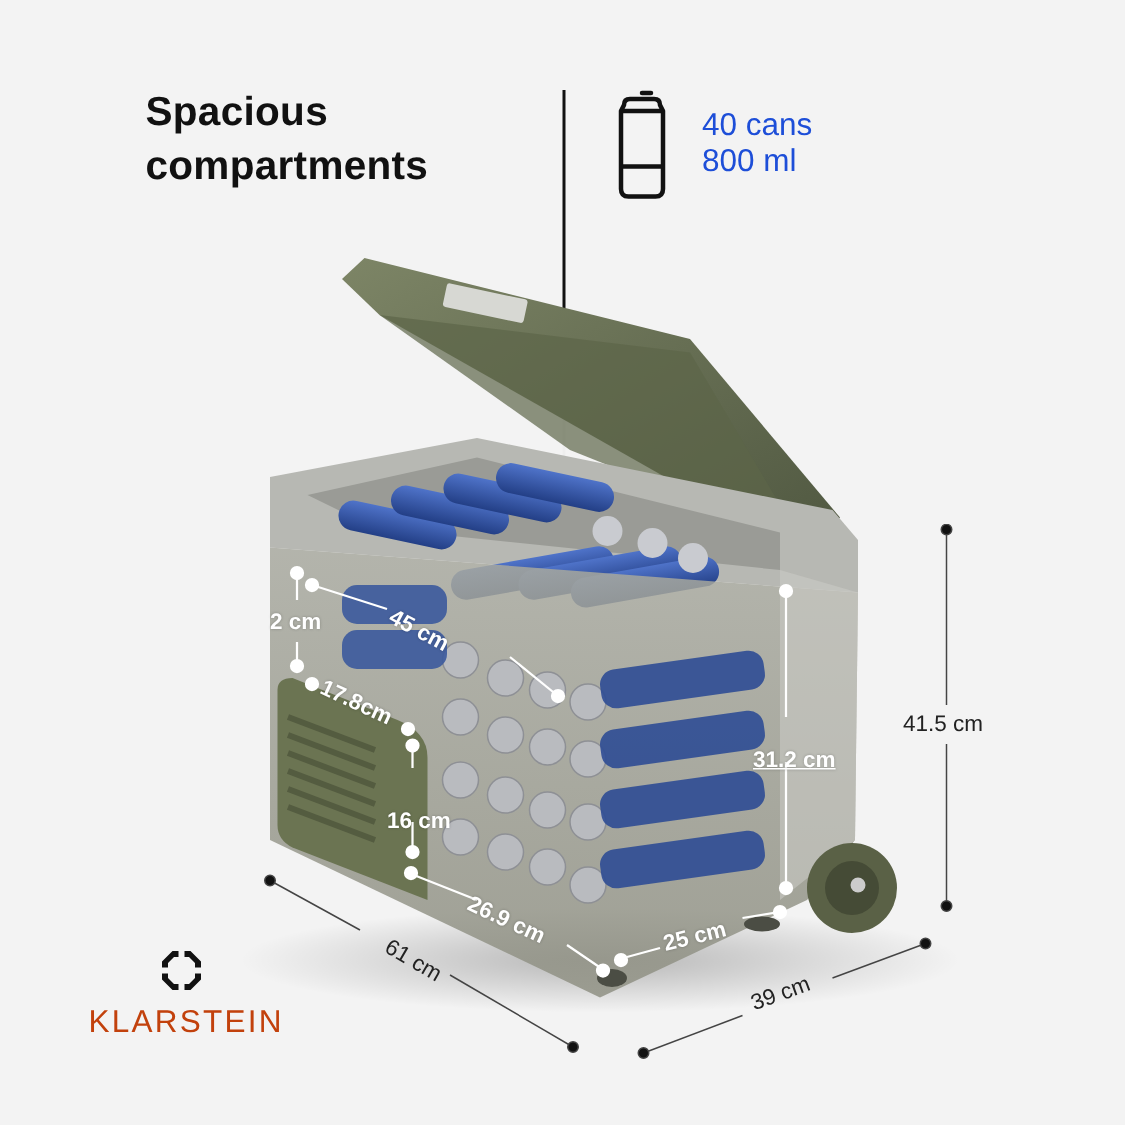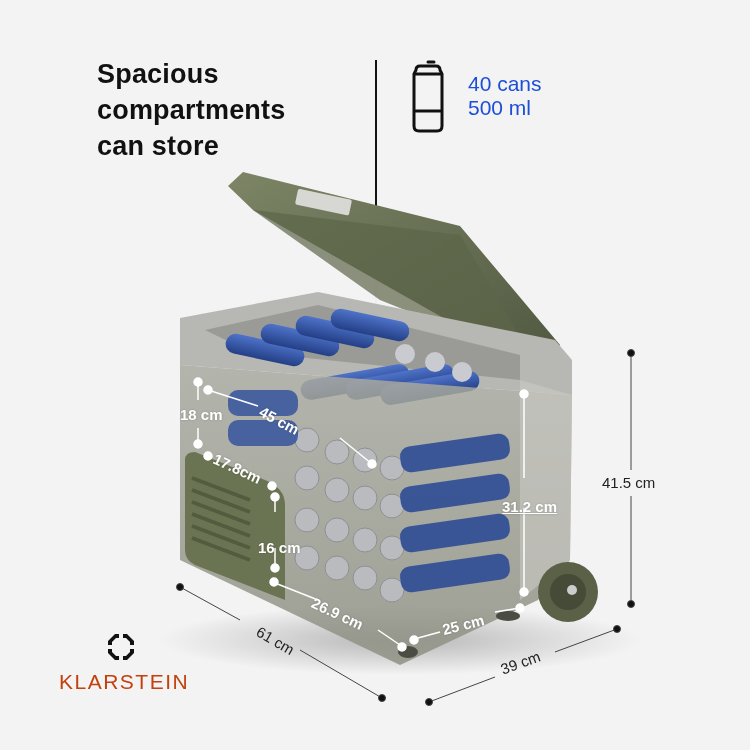--- a/index.html
+++ b/index.html
@@ -13,33 +13,32 @@
   .dim-w { position:absolute; font-size:15px; color:#fff; white-space:nowrap; font-weight:700; transform-origin:center; text-shadow:0 0 2px rgba(0,0,0,.25); }
   .brand-logo { position:absolute; left:106px; top:632px; width:30px; height:30px; }
   .brand-name { position:absolute; left:59px; top:670px; font-size:21px; letter-spacing:1.5px; color:#c2410c; font-weight:400; }
 </style>
 </head>
 <body>
 
 <div class="headline">
   <div>Spacious</div>
   <div>compartments</div>
-  <div>can store</div>
 </div>
 
 <svg class="can-icon" viewBox="0 0 36 74">
   <path d="M18 2 L24 2" stroke="#111" stroke-width="3" fill="none" stroke-linecap="round"></path>
   <path d="M6 10 Q6 6 10 6 L26 6 Q30 6 30 10 L32 14 L32 66 Q32 71 27 71 L9 71 Q4 71 4 66 L4 14 Z" fill="none" stroke="#111" stroke-width="3" stroke-linejoin="round"></path>
   <line x1="4" y1="14" x2="32" y2="14" stroke="#111" stroke-width="3"></line>
   <line x1="4" y1="51" x2="32" y2="51" stroke="#111" stroke-width="3"></line>
 </svg>
 
 <div class="cap-info">
   <div>40 cans</div>
-  <div>500 ml</div>
+  <div>800 ml</div>
 </div>
 
 <svg class="stage" viewBox="0 0 750 750">
   <defs>
     <linearGradient id="lidG" x1="0" y1="0" x2="1" y2="1">
       <stop offset="0" stop-color="#7d8566"></stop>
       <stop offset="1" stop-color="#4f5740"></stop>
     </linearGradient>
     <linearGradient id="bodyG" x1="0" y1="0" x2="0" y2="1">
       <stop offset="0" stop-color="#a8a99f"></stop>
@@ -174,21 +173,21 @@
       <line x1="555" y1="652" x2="617" y2="629"></line>
     <circle cx="429" cy="702" r="3.5"></circle>
       <circle cx="617" cy="629" r="3.5"></circle>
   </g>
 </svg>
 
 <div class="dim" style="left:602px; top:474px;">41.5 cm</div>
 <div class="dim" style="left:255px; top:632px; transform:rotate(30deg);">61 cm</div>
 <div class="dim" style="left:500px; top:654px; transform:rotate(-20deg);">39 cm</div>
 
-<div class="dim-w" style="left:180px; top:406px;">18 cm</div>
+<div class="dim-w" style="left:180px; top:406px;">2 cm</div>
 <div class="dim-w" style="left:258px; top:412px; transform:rotate(28deg);">45 cm</div>
 <div class="dim-w" style="left:502px; top:498px;text-decoration:underline;">31.2 cm</div>
 <div class="dim-w" style="left:212px; top:460px; transform:rotate(25deg);">17.8cm</div>
 <div class="dim-w" style="left:258px; top:539px;">16 cm</div>
 <div class="dim-w" style="left:310px; top:605px; transform:rotate(25deg);">26.9 cm</div>
 <div class="dim-w" style="left:442px; top:616px; transform:rotate(-14deg);">25 cm</div>
 
 <svg class="brand-logo" viewBox="0 0 30 30">
   <path d="M9 2 L2 9 L2 13 L6 13 L6 10 L10 6 L13 6 L13 2 Z" fill="#111"></path>
   <path d="M21 2 L28 9 L28 13 L24 13 L24 10 L20 6 L17 6 L17 2 Z" fill="#111"></path>

